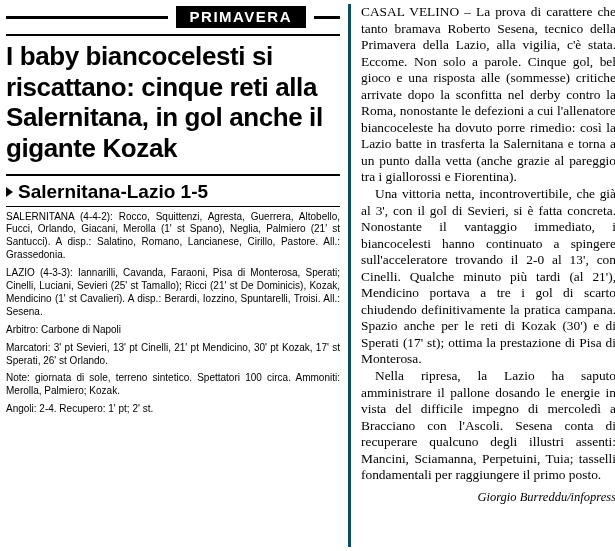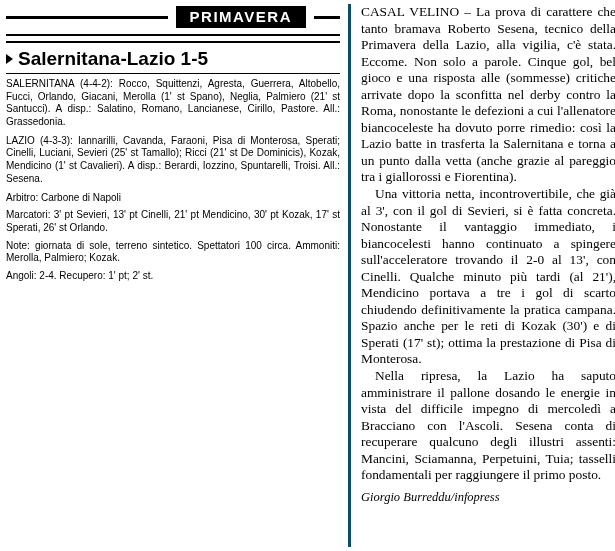--- a/index.html
+++ b/index.html
@@ -133,40 +133,41 @@
     margin: 0;
     text-indent: 14px;
   }
   .article p.first {
     text-indent: 0;
   }
   .byline {
     font-family: "Liberation Serif", serif;
     font-style: italic;
     font-size: 12.5px;
-    text-align: left;
+    text-align: right;
     margin-top: 6px;
   }
 </style>
 </head>
 <body>
 
 <div class="page">
   <div class="cols">
 
     <div class="col-left">
 
       <div class="banner-row">
         <div class="banner-rule"></div>
         <div class="banner-label">PRIMAVERA</div>
         <div class="banner-rule-short"></div>
       </div>
 
       <hr class="headline-rule">
 
+      <div class="headline">I baby biancocelesti si riscattano: cinque reti alla Salernitana, in gol anche il gigante Kozak</div>
 
       <hr class="headline-rule">
 
       <div class="scoreline">
         <span class="tri"></span>
         <span>Salernitana-Lazio 1-5</span>
       </div>
 
       <hr class="scorerule">
 

